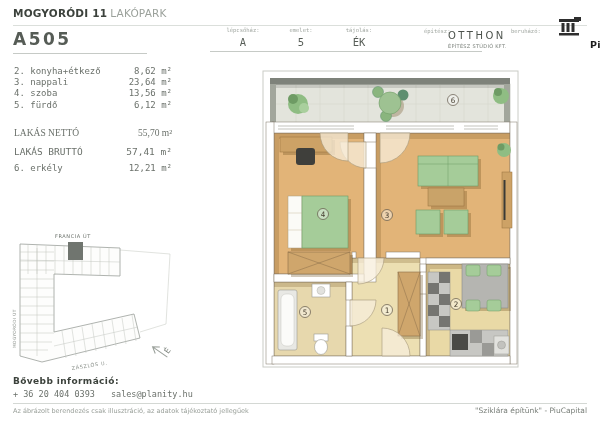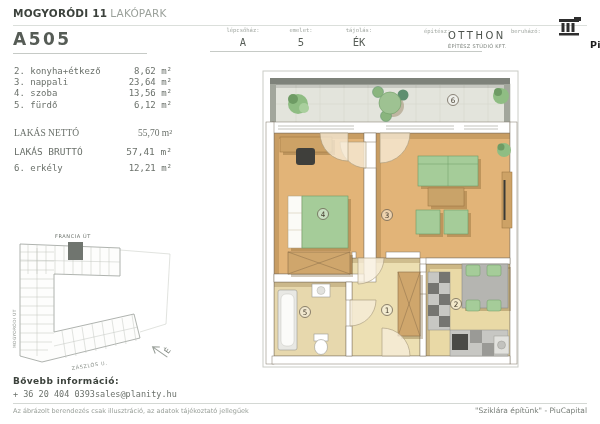--- a/index.html
+++ b/index.html
@@ -29,21 +29,21 @@
   .list-main{top:66px;}
   .list-netto{top:128px;font-size:9.5px;font-family:Liberation Serif, serif;}
   .list-brutto{top:146px;font-size:9.5px;}
   .list-extra{top:163px;}
   
   .siteplan{left:8px;top:228px;}
   .floorplan{left:258px;top:68px;}
   
   .info-title{left:13px;top:376px;font-size:9px;font-weight:bold;letter-spacing:.4px;color:#3c423c;}
   .contact{left:13px;top:389px;font-family:"DejaVu Sans Mono",monospace;font-size:8.5px;color:#6b716b;white-space:nowrap;}
-  .contact .email{}
+  .contact .email{margin-left:16px;}
   .divider-bottom{left:13px;width:574px;top:403px;height:1px;background:#d4d8d4;}
   .disclaimer{left:13px;top:407px;font-size:6.5px;color:#9aa09a;}
   .slogan{right:13px;top:406px;font-size:7.5px;color:#777d77;}
   svg text{font-family:"DejaVu Sans",sans-serif;}
   svg .mono{font-family:"DejaVu Sans Mono",monospace;}
 </style>
 </head>
 <body>
 
 <div class="sheet">

